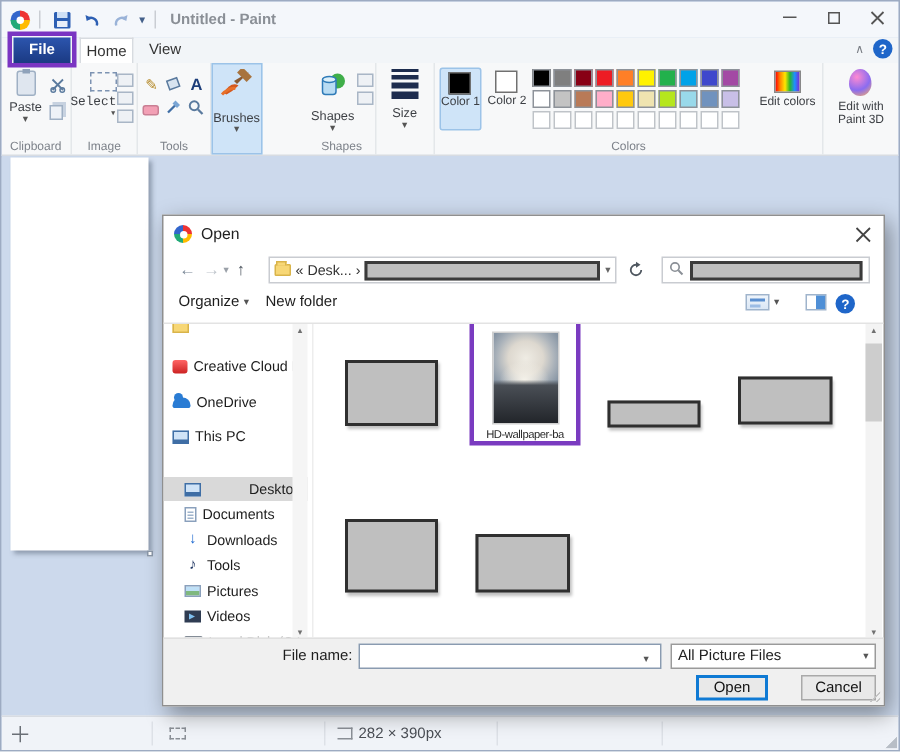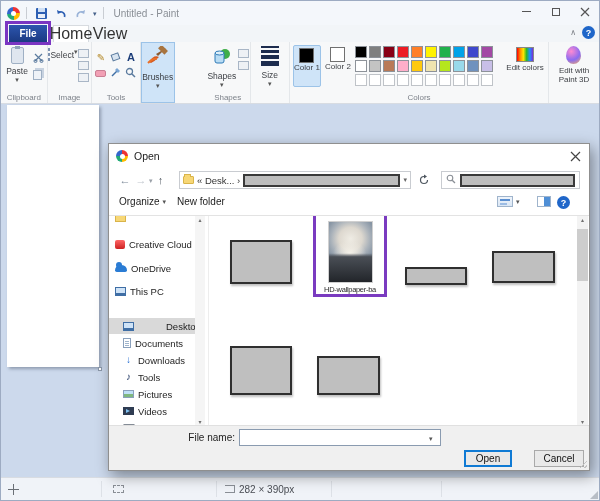--- a/index.html
+++ b/index.html
@@ -1,59 +1,59 @@
 <!DOCTYPE html>
 <html><head>
 <meta charset="utf-8">
 <style>
   * { margin:0; padding:0; box-sizing:border-box; }
   body { font-family:"Liberation Sans", sans-serif; background:#e8e8e8; }
   .app { position:relative; width:600px; height:501px; background:#ccd9ec; border:1px solid #9dabc2; overflow:hidden; font-family:"Liberation Sans", sans-serif; }
 
   
-  .titlebar { position:absolute; top:0; left:0; right:0; height:24px; background:#f4f7fb; display:flex; align-items:center; padding-left:6px; gap:4px; }
+  .titlebar { position:absolute; top:0; left:0; right:0; height:24px; background:#f4f7fb; display:flex; align-items:center; padding-left:6px; gap:4px;font-weight:bold; }
   .paint-logo { width:13px; height:13px; border-radius:50%; background:conic-gradient(#e33 0 25%,#fb0 25% 50%,#2a7 50% 75%,#36c 75% 100%); position:relative; }
   .paint-logo::after { content:""; position:absolute; left:4px; top:4px; width:5px; height:5px; border-radius:50%; background:#fff; }
   .qat-sep { width:1px; height:12px; background:#c9cdd3; margin:0 2px; }
   .qat-btn { width:16px; height:16px; display:flex; align-items:center; justify-content:center; }
   .floppy { width:11px; height:11px; background:#2d5fb3; position:relative; border-radius:1px; }
   .floppy::before { content:""; position:absolute; top:0; left:2px; width:7px; height:4px; background:#cfe0f5; }
   .floppy::after { content:""; position:absolute; bottom:1px; left:2px; width:7px; height:4px; background:#e8eef8; }
   .title-text { color:#8a8f96; font-size:10px; margin-left:4px; }
   .win-controls { position:absolute; right:0; top:0; display:flex; }
   .win-btn { width:29px; height:21px; display:flex; align-items:center; justify-content:center; }
   .glyph-min { width:9px; height:1px; background:#555; }
   .glyph-max { width:8px; height:8px; border:1px solid #555; }
   .tiny-drop { font-size:7px; color:#44608a; line-height:1; }
 
   
   .tabrow { position:absolute; top:24px; left:0; right:0; height:17px; background:#f2f5f8; }
   .file-btn { position:absolute; left:8px; top:0; width:38px; height:17px; background:linear-gradient(#2c55ae,#1b3a83); color:#fff; font-size:10px; font-weight:bold; display:flex; align-items:center; justify-content:center; }
   .annot-file { position:absolute; left:4px; top:-4px; width:46px; height:24px; border:3px solid #7a35c2; z-index:60; pointer-events:none; }
-  .tab { position:absolute; top:0; height:17px; font-size:16px; color:#333; display:flex; align-items:center; justify-content:center; }
+  .tab { position:absolute; top:0; height:17px; font-size:10px; color:#333; display:flex; align-items:center; justify-content:center; }
   .tab.active { background:#fff; border:1px solid #d7dbe0; border-bottom:none; }
   .tab-home { left:52px; width:36px; }
   .tab-view { left:92px; width:34px; }
   .tabrow-right { position:absolute; right:4px; top:1px; display:flex; gap:6px; align-items:center; }
   .collapse-chevron { font-size:8px; color:#7a7e85; }
   .help-circle { width:13px; height:13px; border-radius:50%; background:#1f66c9; color:#fff; font-size:9px; font-weight:bold; display:flex; align-items:center; justify-content:center; }
 
   
   .ribbon { position:absolute; top:41px; left:0; right:0; height:62px; background:#f7f8f9; border-bottom:1px solid #d8dce2; display:flex; }
   .rgroup { position:relative; height:100%; border-right:1px solid #e4e7ea; padding-top:3px; }
   .rgroup-label { position:absolute; bottom:1px; left:0; width:100%; text-align:center; font-size:8px; color:#7d828a; }
   .g-clipboard { width:52px; display:flex; }
   .paste-btn { width:32px; display:flex; flex-direction:column; align-items:center; padding-top:2px; }
   .clipboard-ic { width:13px; height:17px; background:#dfe6ef; border:1px solid #9fb0c4; border-radius:2px; position:relative; }
   .clipboard-ic::before { content:""; position:absolute; top:-2px; left:3px; width:5px; height:3px; background:#8fa2ba; }
   .btn-label { font-size:8.5px; color:#3c3f44; margin-top:2px; }
   .small-col { display:flex; flex-direction:column; gap:3px; padding-top:4px; }
   .copy-ic { width:9px; height:10px; border:1px solid #9fb0c4; background:#eef2f7; box-shadow:2px -2px 0 #c7d2e0; }
   .g-image { width:50px; display:flex; }
-  .select-btn { width:30px; display:flex; flex-direction:row; align-items:flex-start; padding-top:3px; }
+  .select-btn { width:30px; display:flex; flex-direction:column; align-items:flex-end; padding-top:3px;font-family:Liberation Mono, monospace; }
   .select-ic { width:18px; height:13px; border:1px dashed #7d93b2; }
   .mini-ic { width:11px; height:9px; border:1px solid #a9b6c6; background:#eef1f5; }
   .g-tools { width:54px; }
   .tools-grid { display:grid; grid-template-columns:repeat(3,15px); grid-auto-rows:16px; justify-content:center; align-items:center; justify-items:center; padding-top:4px; }
   .tool-pencil { font-size:10px; color:#b58a2a; }
   .tool-a { font-size:11px; font-weight:bold; color:#1d3e7a; }
   .eraser-ic { width:11px; height:7px; background:#f2a0b5; border:1px solid #c97f94; border-radius:2px; }
   .g-brushes { width:38px; background:#cfe4f8; border:1px solid #9cc3e8; display:flex; flex-direction:column; align-items:center; padding-top:3px; }
   .g-shapes { width:50px; display:flex;margin-left:31px; }
   .shapes-main { width:32px; display:flex; flex-direction:column; align-items:center; padding-top:3px; }
@@ -508,19 +508,23 @@
         <span>▴</span>
         <span>▾</span>
       </div>
       <div class="list-thumbbar"></div>
     </div>
 
     <div class="dlg-footer">
       <div class="fn-label">File name:</div>
       <input class="fn-input" value="" style="">
       <span class="combo-drop" style="left:320px;top:9px;">▾</span>
+      <div class="ft-combo">
+        <span>All Picture Files</span>
+        <span class="drop8">▾</span>
+      </div>
       <div class="btn btn-open">Open</div>
       <div class="btn btn-cancel">Cancel</div>
       <div class="dlg-grip"></div>
     </div>
   </div>
 
 </div>
 
 </body></html>

